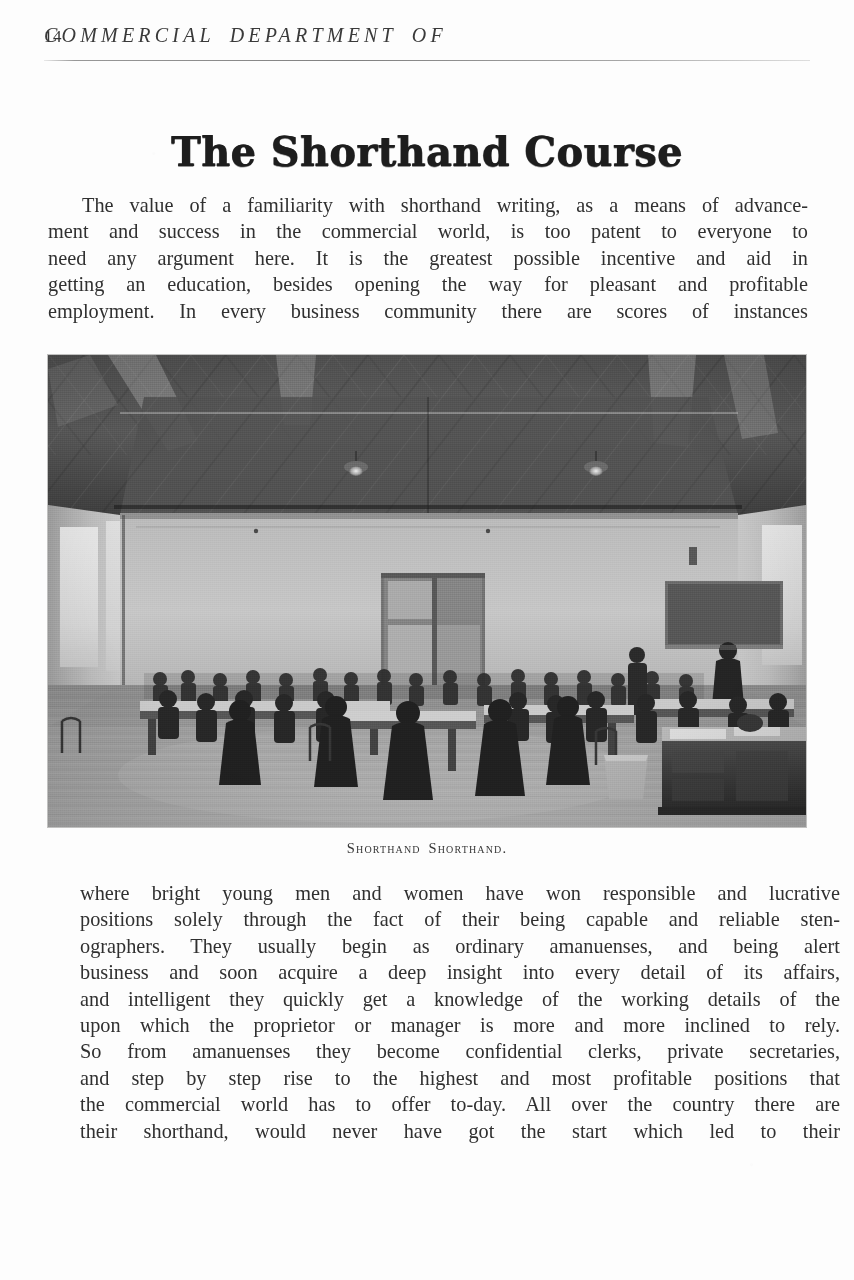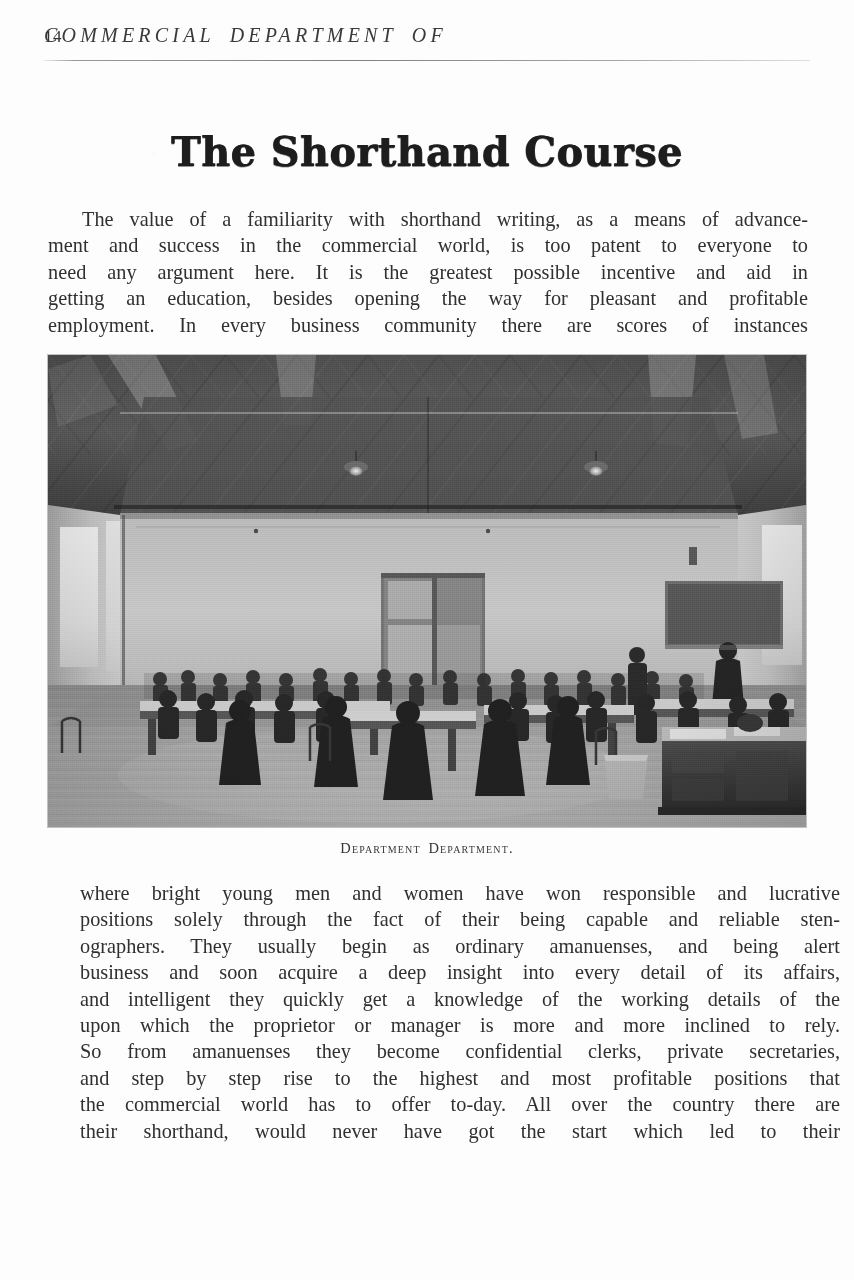--- a/index.html
+++ b/index.html
@@ -116,21 +116,21 @@
     white-space: nowrap;
   }
   .para .ln.just {
     text-align: justify;
     text-align-last: justify;
     white-space: normal;
   }
   .para .ln.last {
     text-align-last: left;
   }
-  #para-top { top: 206px; }
+  #para-top { top: 192px; }
   #para-bottom { top: 880px; margin-left: 32px; }
 
   .indent { display: inline-block; width: 34px; }
 
   
   .photo-wrap {
     position: absolute;
     left: 48px;
     top: 355px;
     width: 758px;
@@ -489,21 +489,21 @@
 
         <ellipse cx="702" cy="368" rx="13" ry="9" fill="#3a352c"></ellipse>
 
         <rect x="0" y="0" width="758" height="472" fill="none"></rect>
       </g>
     </svg>
     <div class="noise"></div>
     <div class="vignette"></div>
   </div>
 
-  <div class="caption">Department Department.</div>
+  <div class="caption">Shorthand Shorthand.</div>
 
   <div class="para" id="para-bottom">
     <span class="ln just">where bright young men and women have won responsible and lucrative</span>
     <span class="ln just">positions solely through the fact of their being capable and reliable sten-</span>
     <span class="ln just">ographers.   They usually begin as ordinary amanuenses, and being alert</span>
     <span class="ln just">business and soon acquire a deep insight into every detail of its affairs,</span>
     <span class="ln just">and intelligent they quickly get a knowledge of the working details of the</span>
     <span class="ln just">upon which the proprietor or manager is more and more inclined to rely.</span>
     <span class="ln just">So from amanuenses they become confidential clerks, private secretaries,</span>
     <span class="ln just">and step by step rise to the highest and most profitable positions that</span>

